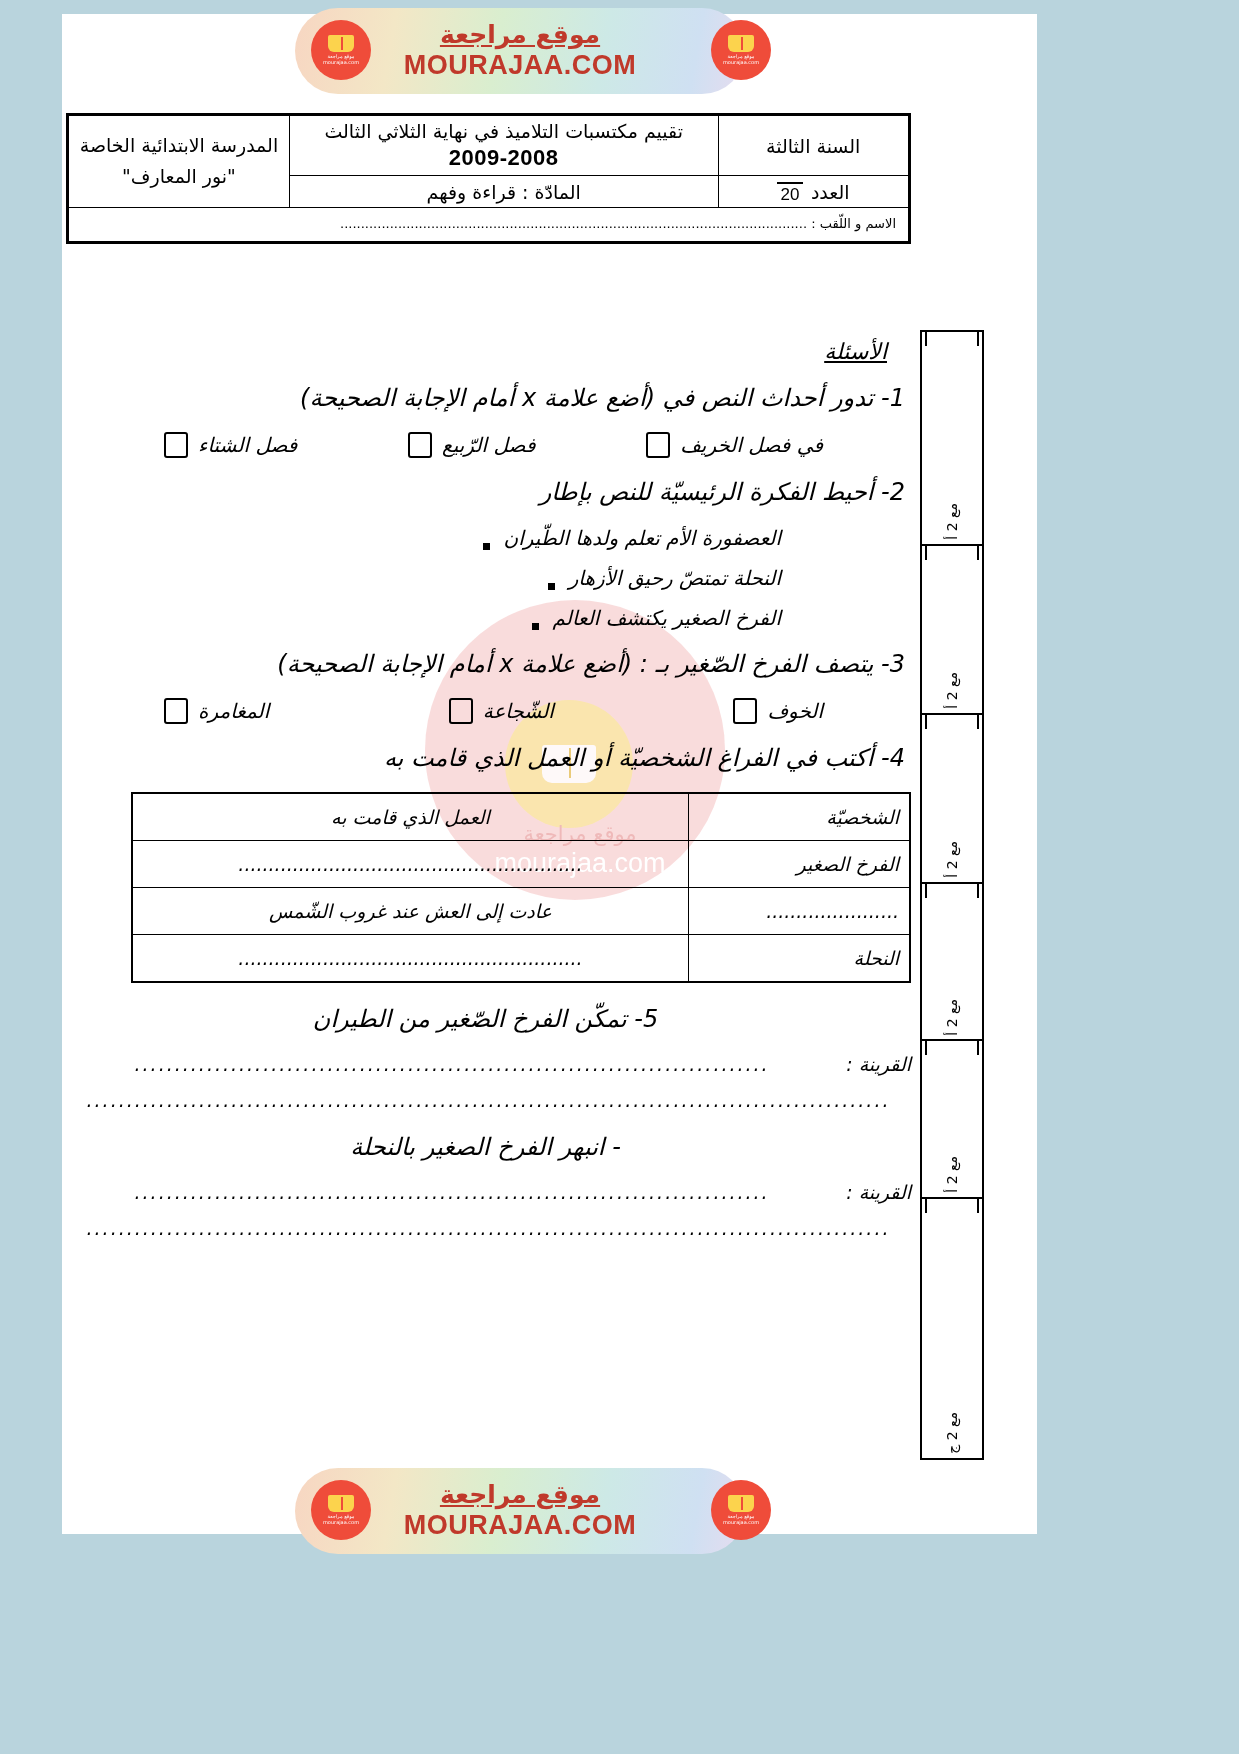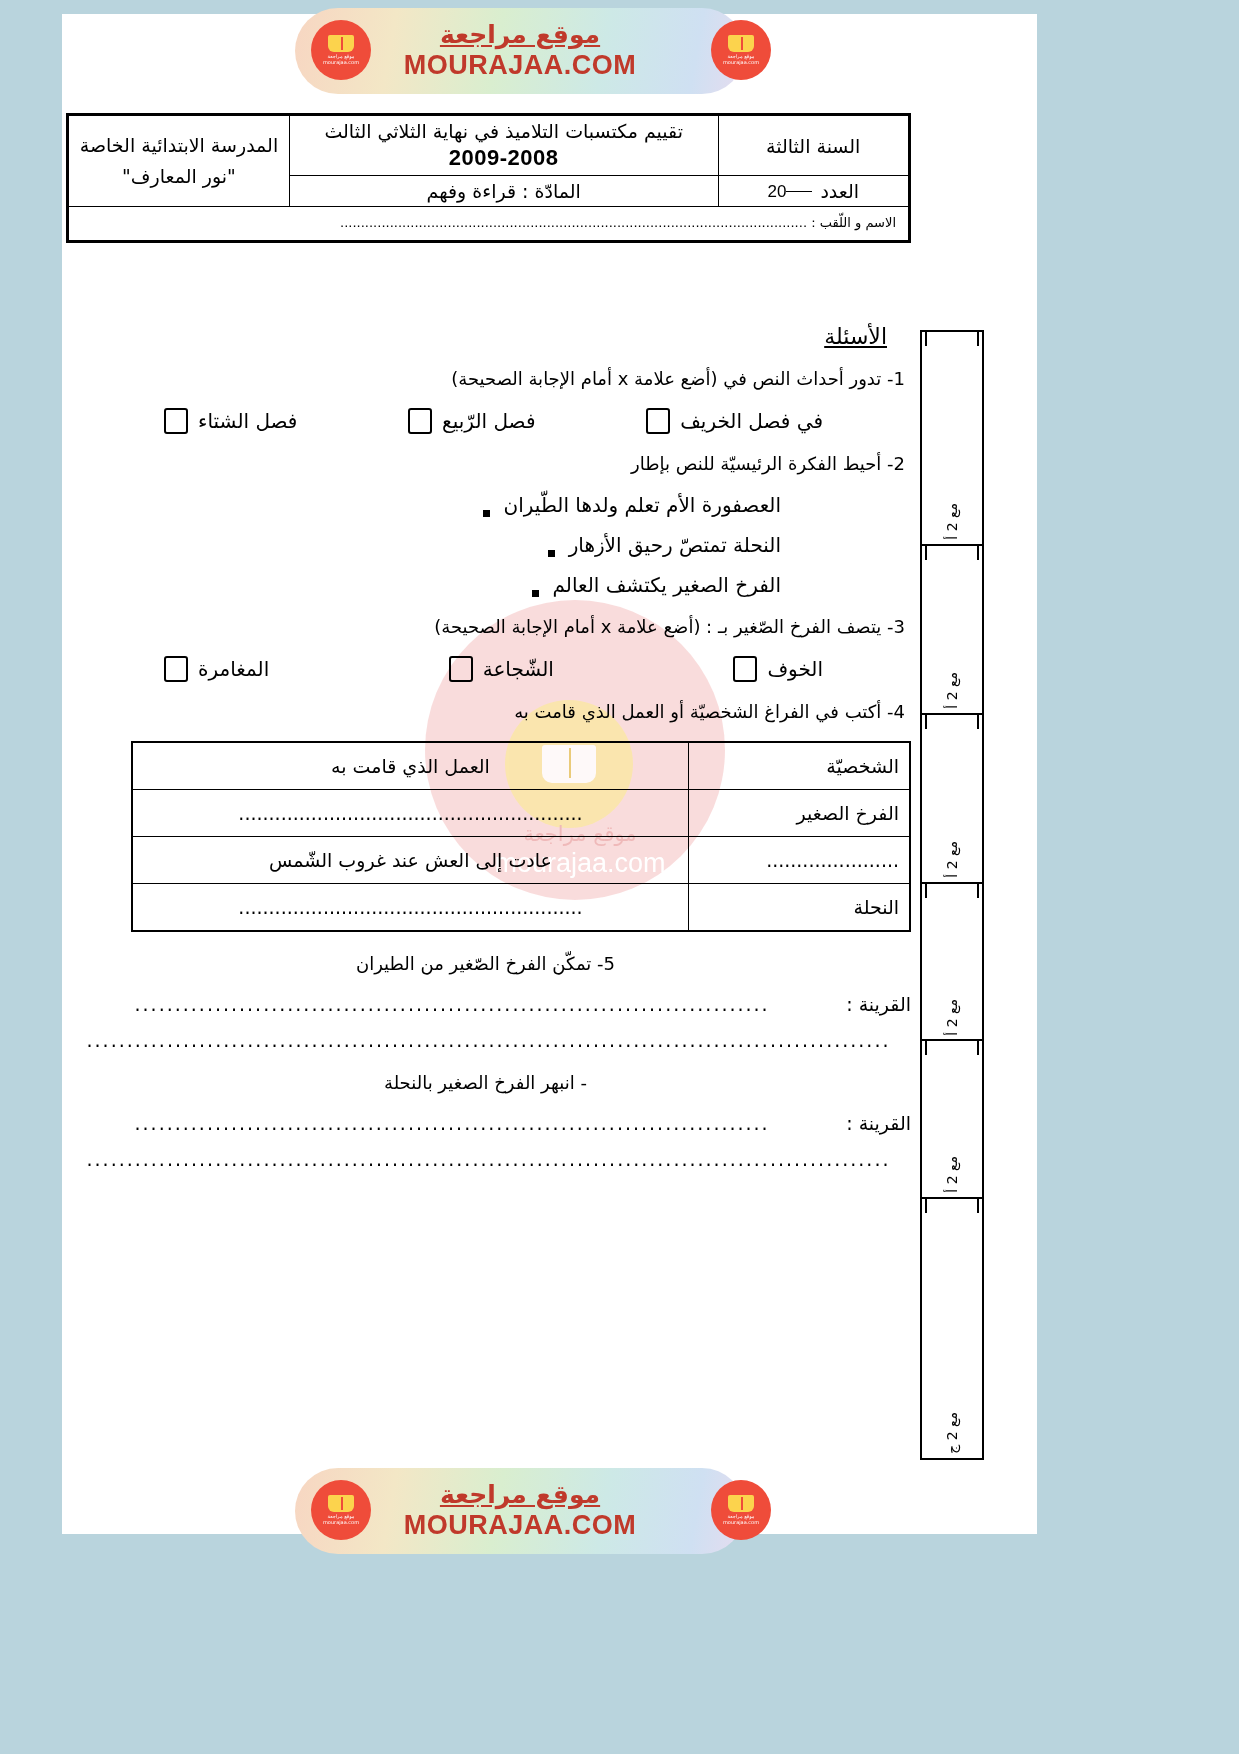--- a/index.html
+++ b/index.html
@@ -144,43 +144,44 @@
     font-size: 19px;
     padding: 4px 6px;
   }
   .c-school { width: 205px; line-height: 1.65; }
   .c-title  { width: 410px; line-height: 1.25; }
   .c-year   { width: 175px; }
   .c-mark   { }
   .title-ar { font-size: 19px; }
   .title-yr { font-size: 22px; font-family: "Liberation Sans", sans-serif; font-weight: 700; letter-spacing:.5px;}
   .mark-wrap { display:inline-flex; align-items:center; gap:8px; direction: rtl;}
-  .frac { display:inline-flex; align-items:center; line-height:1; }
+  .frac { display:inline-flex; flex-direction:column; align-items:center; line-height:1; }
   .frac .bar { display:block; width:26px; height:1.5px; background:#000; margin:2px 0;}
   .frac .den { font-family:"Liberation Sans", sans-serif; font-size:17px;}
   .name-row td { text-align: right; padding: 8px 12px 10px; font-size: 13px;}
   .dots { letter-spacing: 1.5px; }
 
   
   .qa {
     position: absolute;
-    left: 66px; top: 310px;
+    left: 66px; top: 325px;
     width: 845px;
     z-index: 8;
     font-family: "DejaVu Sans", sans-serif;
     direction: rtl;
     text-align: right;
+    font-style: italic;
   }
   .q-head {
     font-size: 22px;
     text-decoration: underline;
     margin: 14px 24px 10px 0;
   }
   .q-line {
-    font-size: 18px;
+    font-size: 24px;
     margin: 16px 6px 0 0;
     line-height: 1.5;
   }
 
   .opts {
     display: flex;
     justify-content: space-between;
     align-items: center;
     margin: 16px 88px 0 98px;
     font-size: 20px;

